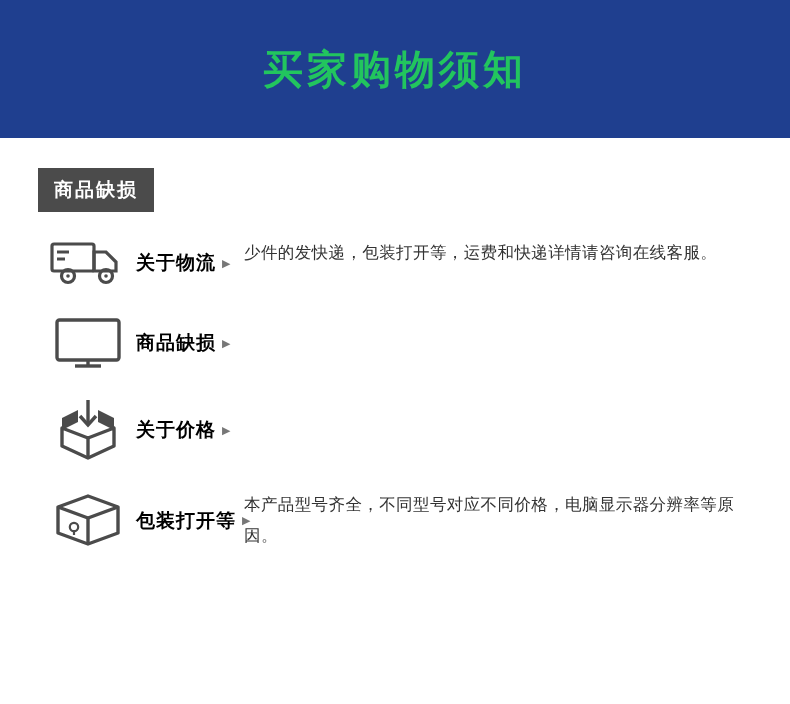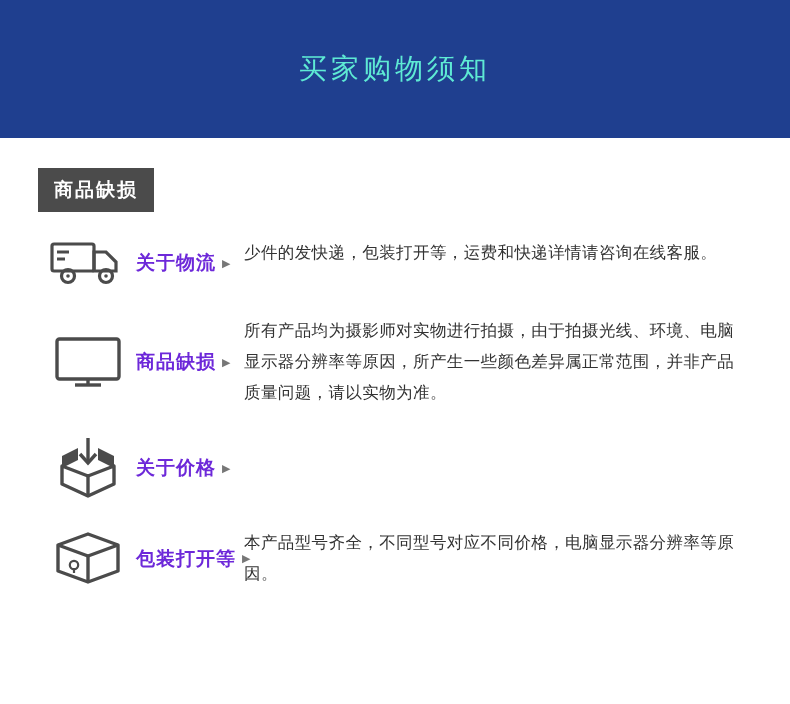--- a/index.html
+++ b/index.html
@@ -22,23 +22,23 @@
   
   .banner {
     width: 790px;
     height: 138px;
     background: #1f3f8f;
     display: flex;
     align-items: center;
     justify-content: center;
   }
   .banner-title {
-    color: #5eead4;
-    font-size: 28px;
-    font-weight: normal;
+    color: #22c55e;
+    font-size: 40px;
+    font-weight: bold;
     letter-spacing: 4px;
     font-family: "DejaVu Sans", "Liberation Sans", sans-serif;
   }
   
   .section-tag-wrap {
     padding: 30px 0 0 38px;
   }
   .section-tag {
     display: inline-block;
     background: #4b4b4b;
@@ -67,21 +67,21 @@
     align-items: center;
   }
   .label-cell {
     width: 108px;
     min-width: 108px;
     display: flex;
     align-items: center;
     padding-top: 2px;
   }
   .label-text {
-    color: #6d28d9;
+    color: #000000;
     font-size: 19px;
     font-weight: bold;
     letter-spacing: 1px;
     white-space: nowrap;
     font-family: "DejaVu Sans", "Liberation Sans", sans-serif;
   }
   .arrow {
     color: #777777;
     font-size: 11px;
     margin-left: 6px;
@@ -147,21 +147,20 @@
             <rect x="8" y="6" width="62" height="40" rx="2.5" fill="none" stroke="#4b4b4b" stroke-width="3.4"></rect>
             <line x1="26" y1="52" x2="52" y2="52" stroke="#4b4b4b" stroke-width="3.4"></line>
             <line x1="39" y1="46" x2="39" y2="52" stroke="#4b4b4b" stroke-width="3.4"></line>
           </svg>
         </span>
       </div>
       <div class="label-cell">
         <span class="label-text">商品缺损</span>
         <span class="arrow">▶</span>
       </div>
-      <div class="text-cell">所有产品均为摄影师对实物进行拍摄，由于拍摄光线、环境、电脑显示器分辨率等原因，所产生一些颜色差异属正常范围，并非产品质量问题，请以实物为准。</div>
     </div>
 
     <div class="row">
       <div class="icon-cell">
         <span>
           <svg width="80" height="66" viewBox="0 0 80 66">
 
             <path d="M14 22 L30 14 L30 26 L14 34 Z" fill="#4b4b4b"></path>
             <path d="M66 22 L50 14 L50 26 L66 34 Z" fill="#4b4b4b"></path>
 

